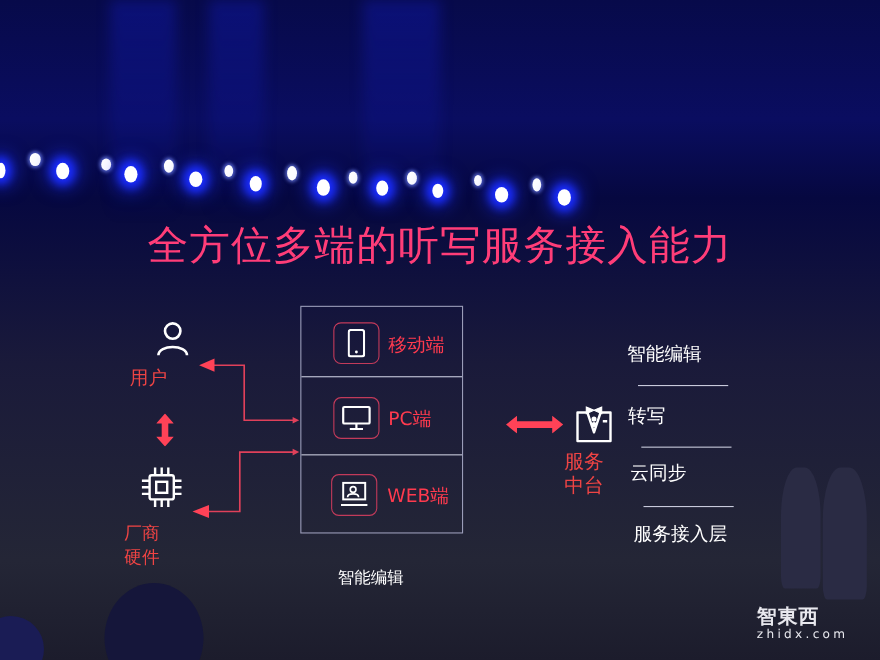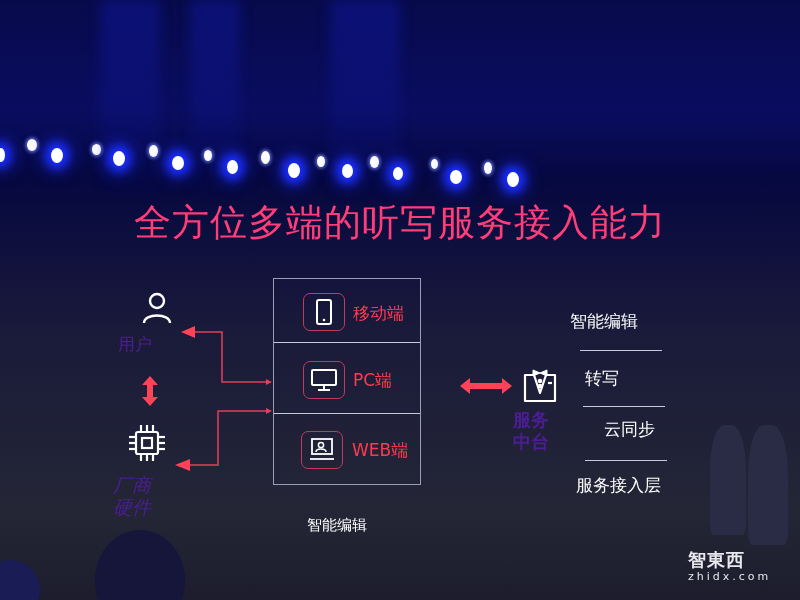--- a/index.html
+++ b/index.html
@@ -5,21 +5,21 @@
   html, body { margin:0; padding:0; }
   body { width:800px; height:600px; overflow:hidden; position:relative;
     background: linear-gradient(180deg, #070a4a 0%, #0a0d60 18%, #060840 30%, #1a1a3a 55%, #242636 85%, #1c1c2c 100%);
     font-family: "DejaVu Sans", sans-serif; }
   .beam { position:absolute; top:0; height:200px; background: linear-gradient(180deg, rgba(20,30,200,0.35), rgba(20,30,200,0)); filter: blur(6px); }
   .light { position:absolute; border-radius:50%; background:#fff; }
   .light.glow { box-shadow: 0 0 8px 5px #1a2cff, 0 0 16px 8px rgba(30,50,255,0.6); }
   .light.dim { box-shadow: 0 0 3px 2px rgba(120,140,255,0.6); }
   .title { position:absolute; left:0; width:800px; top:198px; text-align:center; color:#ff3d78; font-size:37px; letter-spacing:1px; }
   .icon-user { position:absolute; left:140px; top:291px; }
-  .lbl-red { position:absolute; color:#4c1d95; font-size:17px; line-height:20px; }
+  .lbl-red { position:absolute; color:#ef4444; font-size:17px; line-height:20px; }
   .lbl-white { position:absolute; color:#ffffff; font-size:17px; }
   .box { position:absolute; left:273px; top:278px; width:148px; height:207px; border:1px solid #9a9cb8; box-sizing:border-box; }
   .divider { position:absolute; left:0; width:100%; height:1px; background:#c8cadc; }
   .cell-icon { position:absolute; width:42px; height:38px; border:1.5px solid #c23a5a; border-radius:7px; box-sizing:border-box; display:flex; align-items:center; justify-content:center; }
   .cell-label { position:absolute; color:#ff3a4e; font-size:17px; }
   .sep { position:absolute; height:1px; background:#c8cadc; }
   .watermark { position:absolute; left:688px; top:548px; color:#e8e8ee; }
   .wm-main { font-size:18px; font-weight:bold; letter-spacing:1px; }
   .wm-sub { font-size:11px; letter-spacing:3px; margin-top:-2px; }
   .silhouette { position:absolute; border-radius:50%; background:#15163a; }
@@ -80,21 +80,21 @@
       <line x1="20" y1="31" x2="20" y2="38"></line>
       <line x1="26" y1="31" x2="26" y2="38"></line>
     <line x1="2" y1="14" x2="9" y2="14"></line>
       <line x1="2" y1="20" x2="9" y2="20"></line>
       <line x1="2" y1="26" x2="9" y2="26"></line>
     <line x1="31" y1="14" x2="38" y2="14"></line>
       <line x1="31" y1="20" x2="38" y2="20"></line>
       <line x1="31" y1="26" x2="38" y2="26"></line>
   </svg>
 </div>
-<div class="lbl-red" style="left:113px;top:474px;font-size:19px;line-height:22px;font-style:italic;">
+<div class="lbl-red" style="left:113px;top:474px;font-size:16px;line-height:22px;">
   <div>厂商</div>
   <div>硬件</div>
 </div>
 
 <svg style="position:absolute;left:0;top:0;" width="800" height="600">
   <polyline points="190,332 222,332 222,382 268,382" fill="none" stroke="#e0405a" stroke-width="1.5"></polyline>
   <polygon points="181,332 195,326 195,338" fill="#ff4257"></polygon>
   <polygon points="272,382 266,379 266,385" fill="#e0405a"></polygon>
   <polyline points="268,411 218,411 218,465 188,465" fill="none" stroke="#e0405a" stroke-width="1.5"></polyline>
   <polygon points="175,465 190,459 190,471" fill="#ff4257"></polygon>
@@ -141,30 +141,30 @@
 </div>
 <div style="position:absolute;left:522px;top:369px;">
   <svg width="36" height="34" viewBox="0 0 36 34" fill="none" stroke="#fff" stroke-width="2.2">
     <path d="M3 6 L12 6 L18 24 L24 6 L33 6 L33 32 L3 32 Z" stroke-linejoin="round"></path>
     <path d="M11 1 L18 4 L25 1 L25 7 L18 4 L11 7 Z" fill="#fff" stroke-width="1"></path>
     <circle cx="18" cy="12" r="1.2" fill="#fff"></circle>
       <circle cx="18" cy="17" r="1.2" fill="#fff"></circle>
     <line x1="26" y1="14" x2="30" y2="14"></line>
   </svg>
 </div>
-<div class="lbl-red" style="left:513px;top:409px;font-size:18px;line-height:22px;font-weight:bold;">
+<div class="lbl-red" style="left:513px;top:409px;font-size:18px;line-height:22px;">
   <div>服务</div>
   <div>中台</div>
 </div>
 
 <div class="lbl-white" style="left:570px;top:310px;">智能编辑</div>
 <div class="sep" style="left:580px;top:350px;width:82px;"></div>
-<div class="lbl-white" style="left:585px;top:367px;">转写</div>
+<div class="lbl-white" style="left:571px;top:367px;">转写</div>
 <div class="sep" style="left:583px;top:406px;width:82px;"></div>
-<div class="lbl-white" style="left:604px;top:418px;">云同步</div>
+<div class="lbl-white" style="left:573px;top:418px;">云同步</div>
 <div class="sep" style="left:585px;top:460px;width:82px;"></div>
 <div class="lbl-white" style="left:576px;top:474px;">服务接入层</div>
 
 <div class="silhouette" style="left:95px;top:530px;width:90px;height:100px;"></div>
 <div class="silhouette" style="left:-20px;top:560px;width:60px;height:60px;background:#1a1c55;"></div>
 <div class="silhouette" style="left:710px;top:425px;width:36px;height:110px;border-radius:40% 40% 10% 10%;background:#2a2b44;"></div>
 <div class="silhouette" style="left:748px;top:425px;width:40px;height:120px;border-radius:40% 40% 10% 10%;background:#2a2b44;"></div>
 
 <div class="watermark">
   <div class="wm-main">智東西</div>

